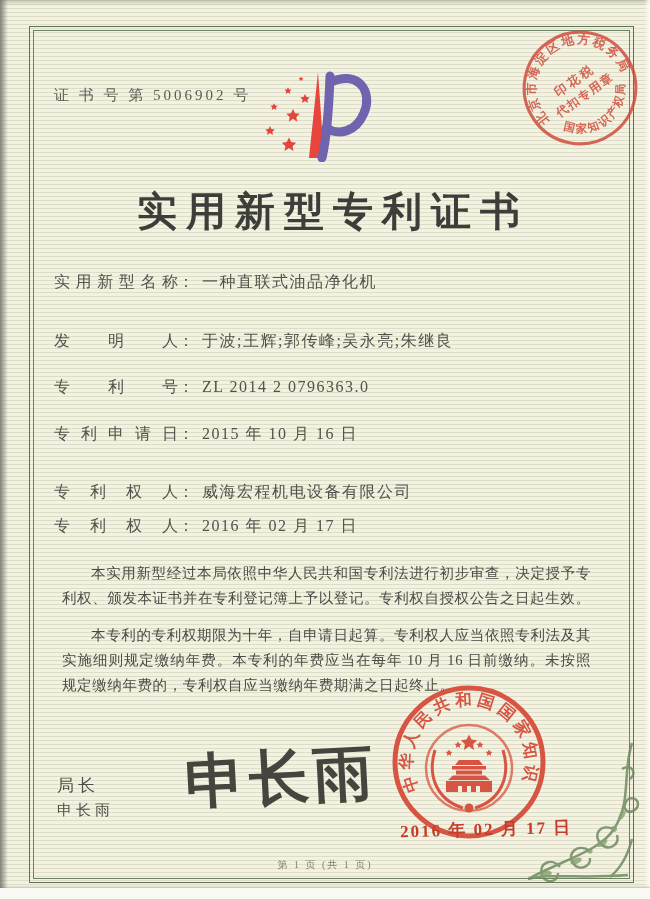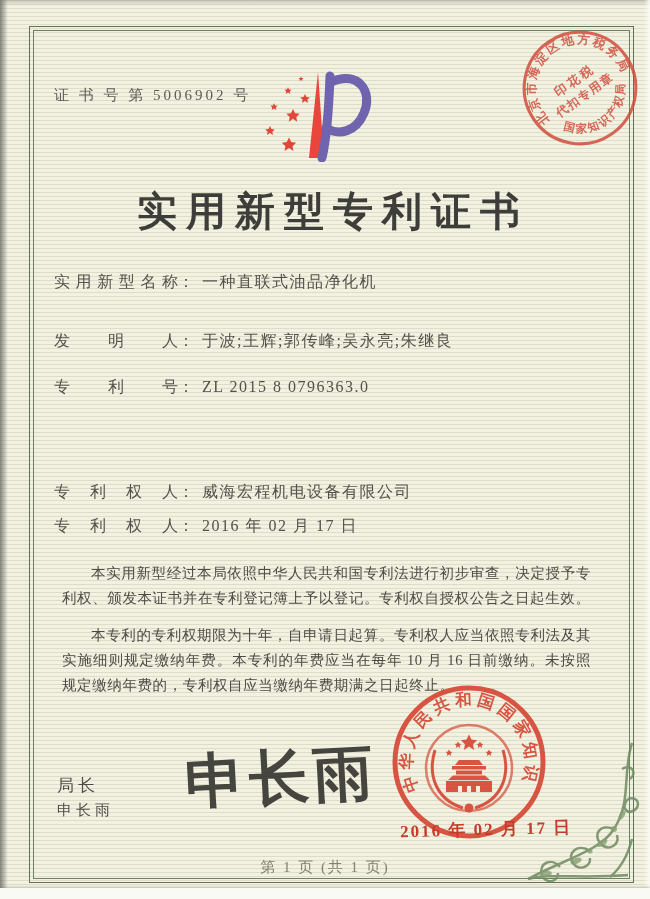--- a/index.html
+++ b/index.html
@@ -40,21 +40,21 @@
   .body-text p{margin:12px;text-indent:2em;}
   .sig-role{position:absolute;left:57px;top:774px;font-size:17px;letter-spacing:4px;color:#4e4e49;}
   .sig-name{position:absolute;left:57px;top:801px;font-size:15px;letter-spacing:4px;color:#4e4e49;}
   .sig-script{position:absolute;left:185px;top:738px;font-size:60px;color:#34342f;
     transform:rotate(-3deg);letter-spacing:4px;font-weight:600;opacity:.9;}
   .seal{position:absolute;left:389px;top:682px;width:160px;height:160px;
     opacity:.88;filter:blur(.2px);}
   .seal-date{position:absolute;left:400px;top:818px;font-size:17px;color:#c43c2b;
     letter-spacing:2px;transform:rotate(-1.5deg);font-weight:600;}
   .footer{position:absolute;left:0;top:858px;width:100%;text-align:center;
-    font-size:15px;letter-spacing:2px;color:#82826a;}
+    font-size:10px;letter-spacing:2px;color:#82826a;}
   .ornament{position:absolute;right:10px;bottom:10px;width:130px;height:150px;}
 </style>
 </head>
 <body>
 
 <div class="scan">
 
   <div class="frame">
     <div class="frame-inner"></div>
   </div>
@@ -99,21 +99,24 @@
 
   <div class="title">实用新型专利证书</div>
 
   <div class="field-row" style="top:272px">
     <span class="flabel">实用新型名称</span><span class="fcolon">：</span><span class="fvalue">一种直联式油品净化机</span>
   </div>
   <div class="field-row" style="top:331px">
     <span class="flabel">发明人</span><span class="fcolon">：</span><span class="fvalue">于波;王辉;郭传峰;吴永亮;朱继良</span>
   </div>
   <div class="field-row" style="top:377px">
-    <span class="flabel">专利号</span><span class="fcolon">：</span><span class="fvalue">ZL 2015 8 0796363.0</span>
+    <span class="flabel">专利号</span><span class="fcolon">：</span><span class="fvalue">ZL 2014 2 0796363.0</span>
+  </div>
+  <div class="field-row" style="top:424px">
+    <span class="flabel">专利申请日</span><span class="fcolon">：</span><span class="fvalue">2015 年 10 月 16 日</span>
   </div>
   <div class="field-row" style="top:482px">
     <span class="flabel">专利权人</span><span class="fcolon">：</span><span class="fvalue">威海宏程机电设备有限公司</span>
   </div>
   <div class="field-row" style="top:516px">
     <span class="flabel">专利权人</span><span class="fcolon">：</span><span class="fvalue">2016 年 02 月 17 日</span>
   </div>
 
   <div class="body-text">
     <p>本实用新型经过本局依照中华人民共和国专利法进行初步审查，决定授予专利权、颁发本证书并在专利登记簿上予以登记。专利权自授权公告之日起生效。</p>

